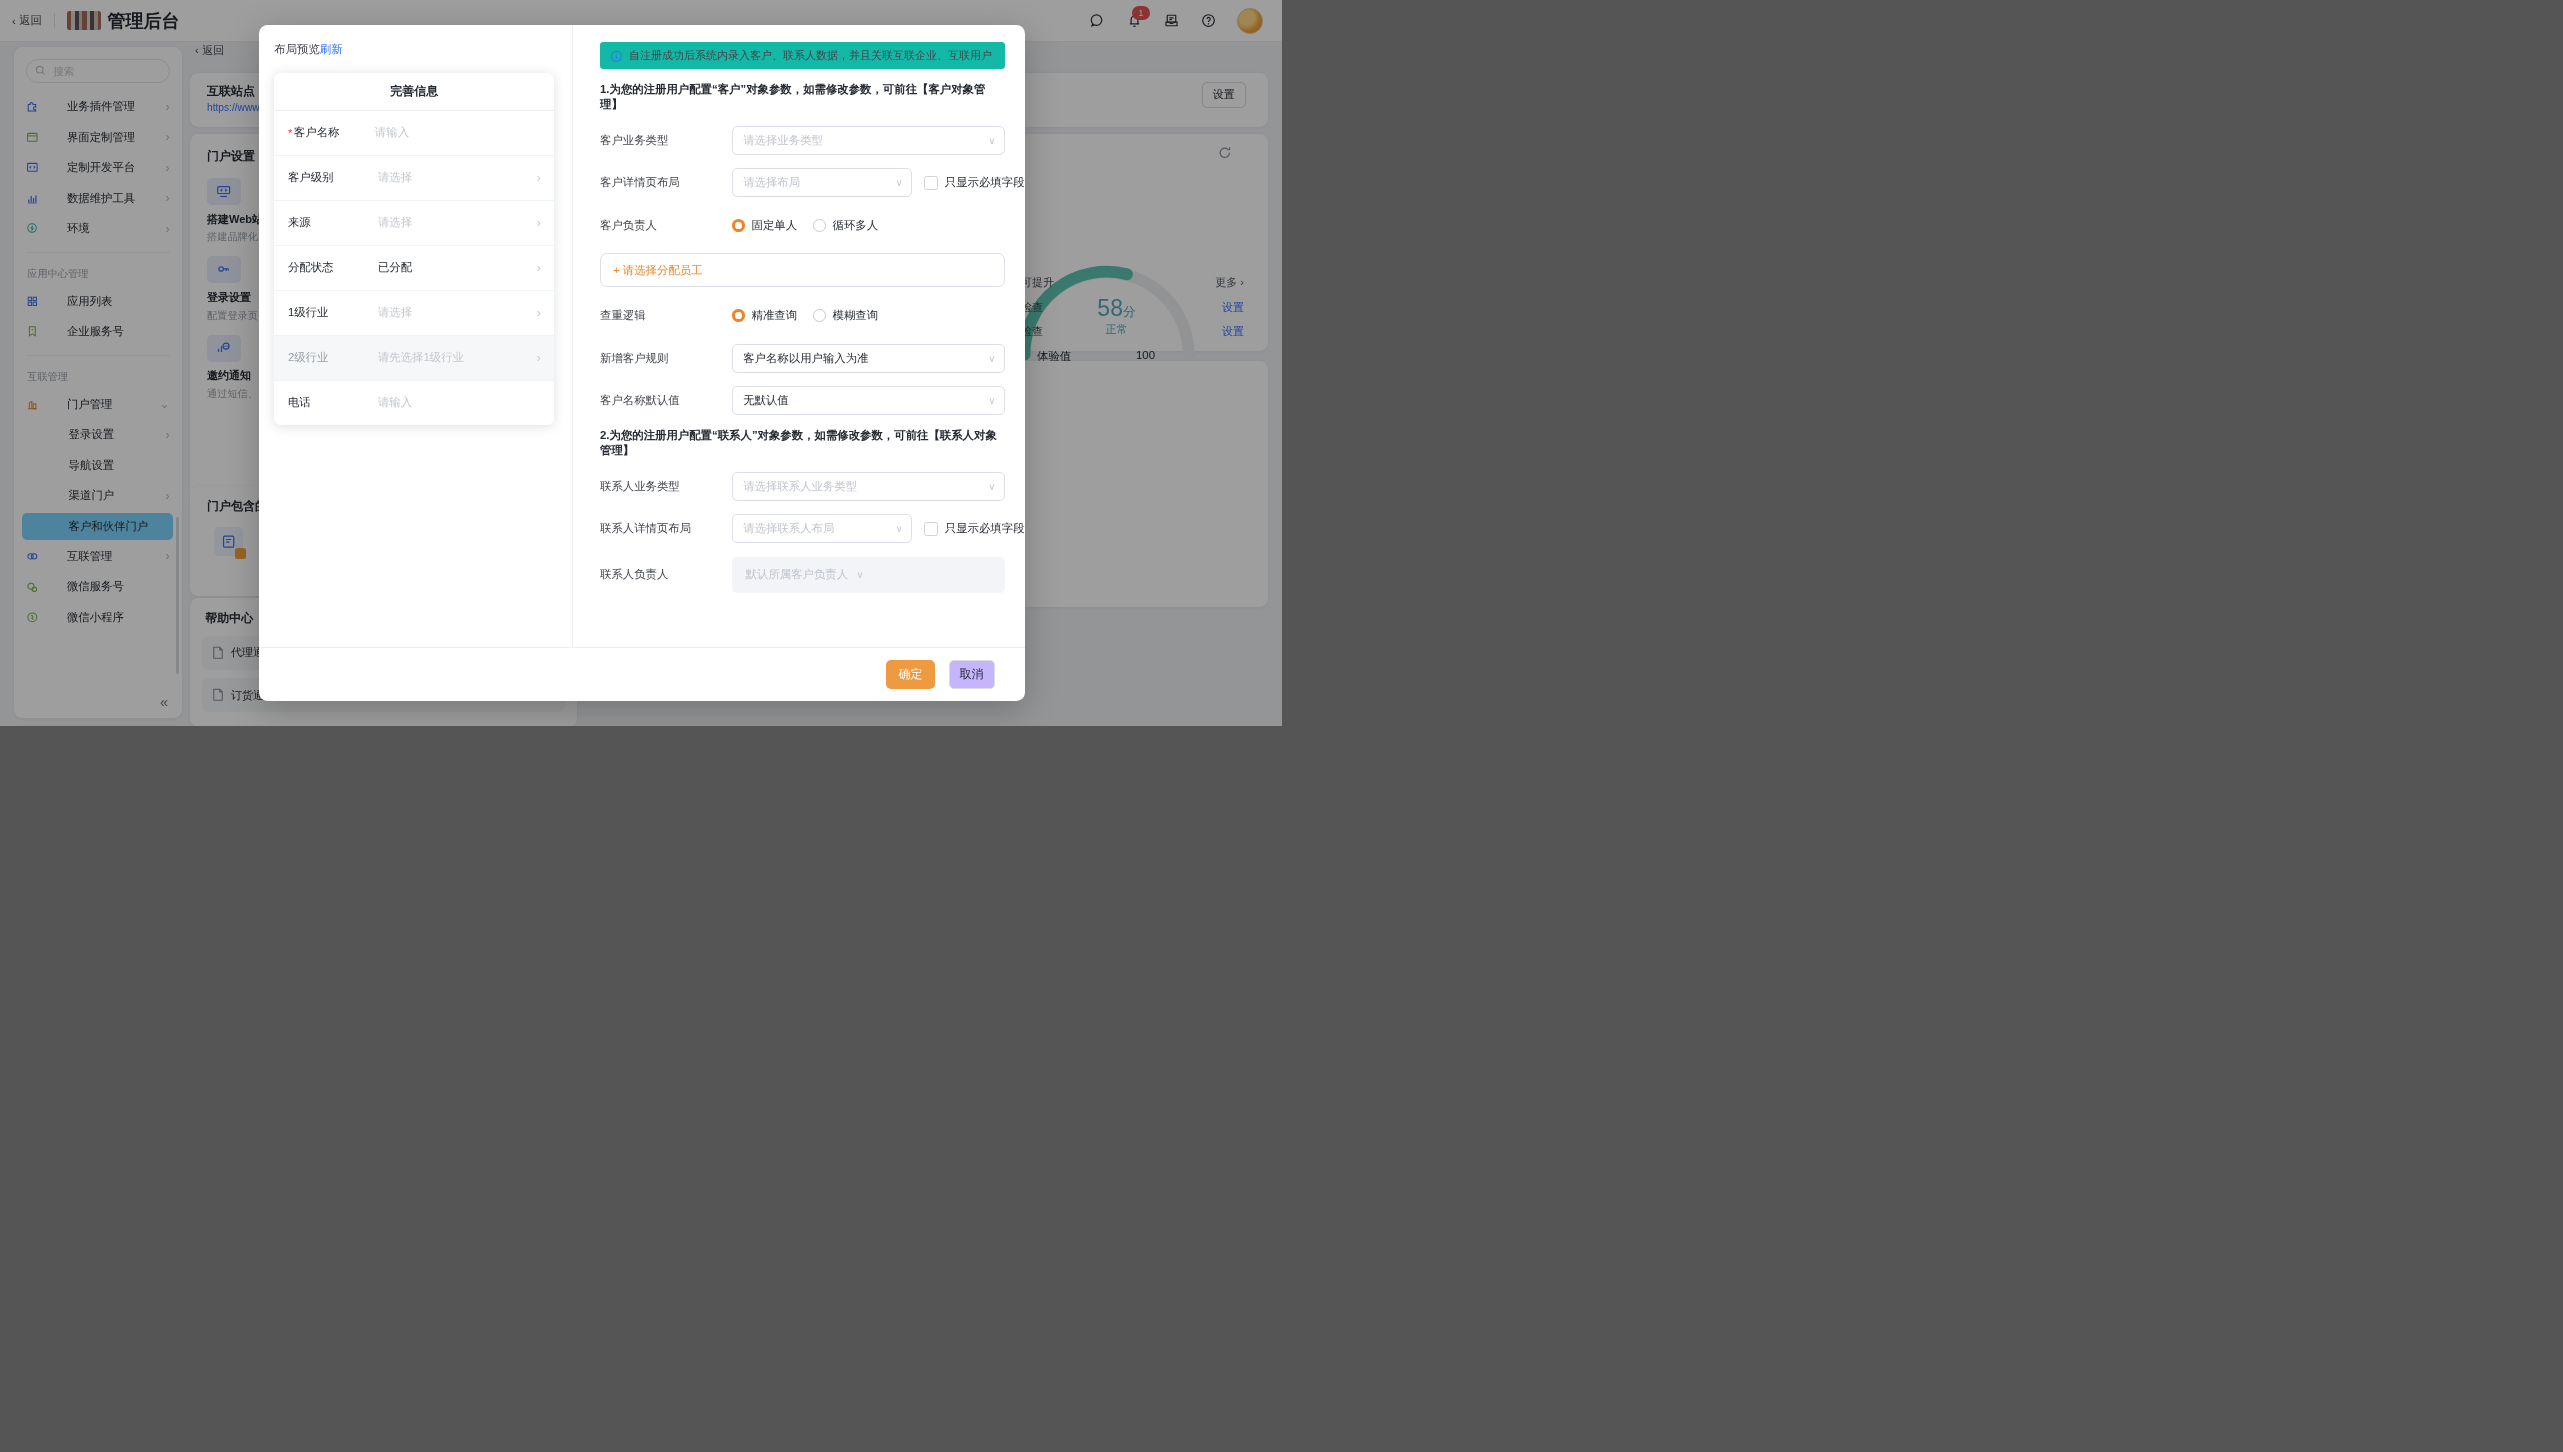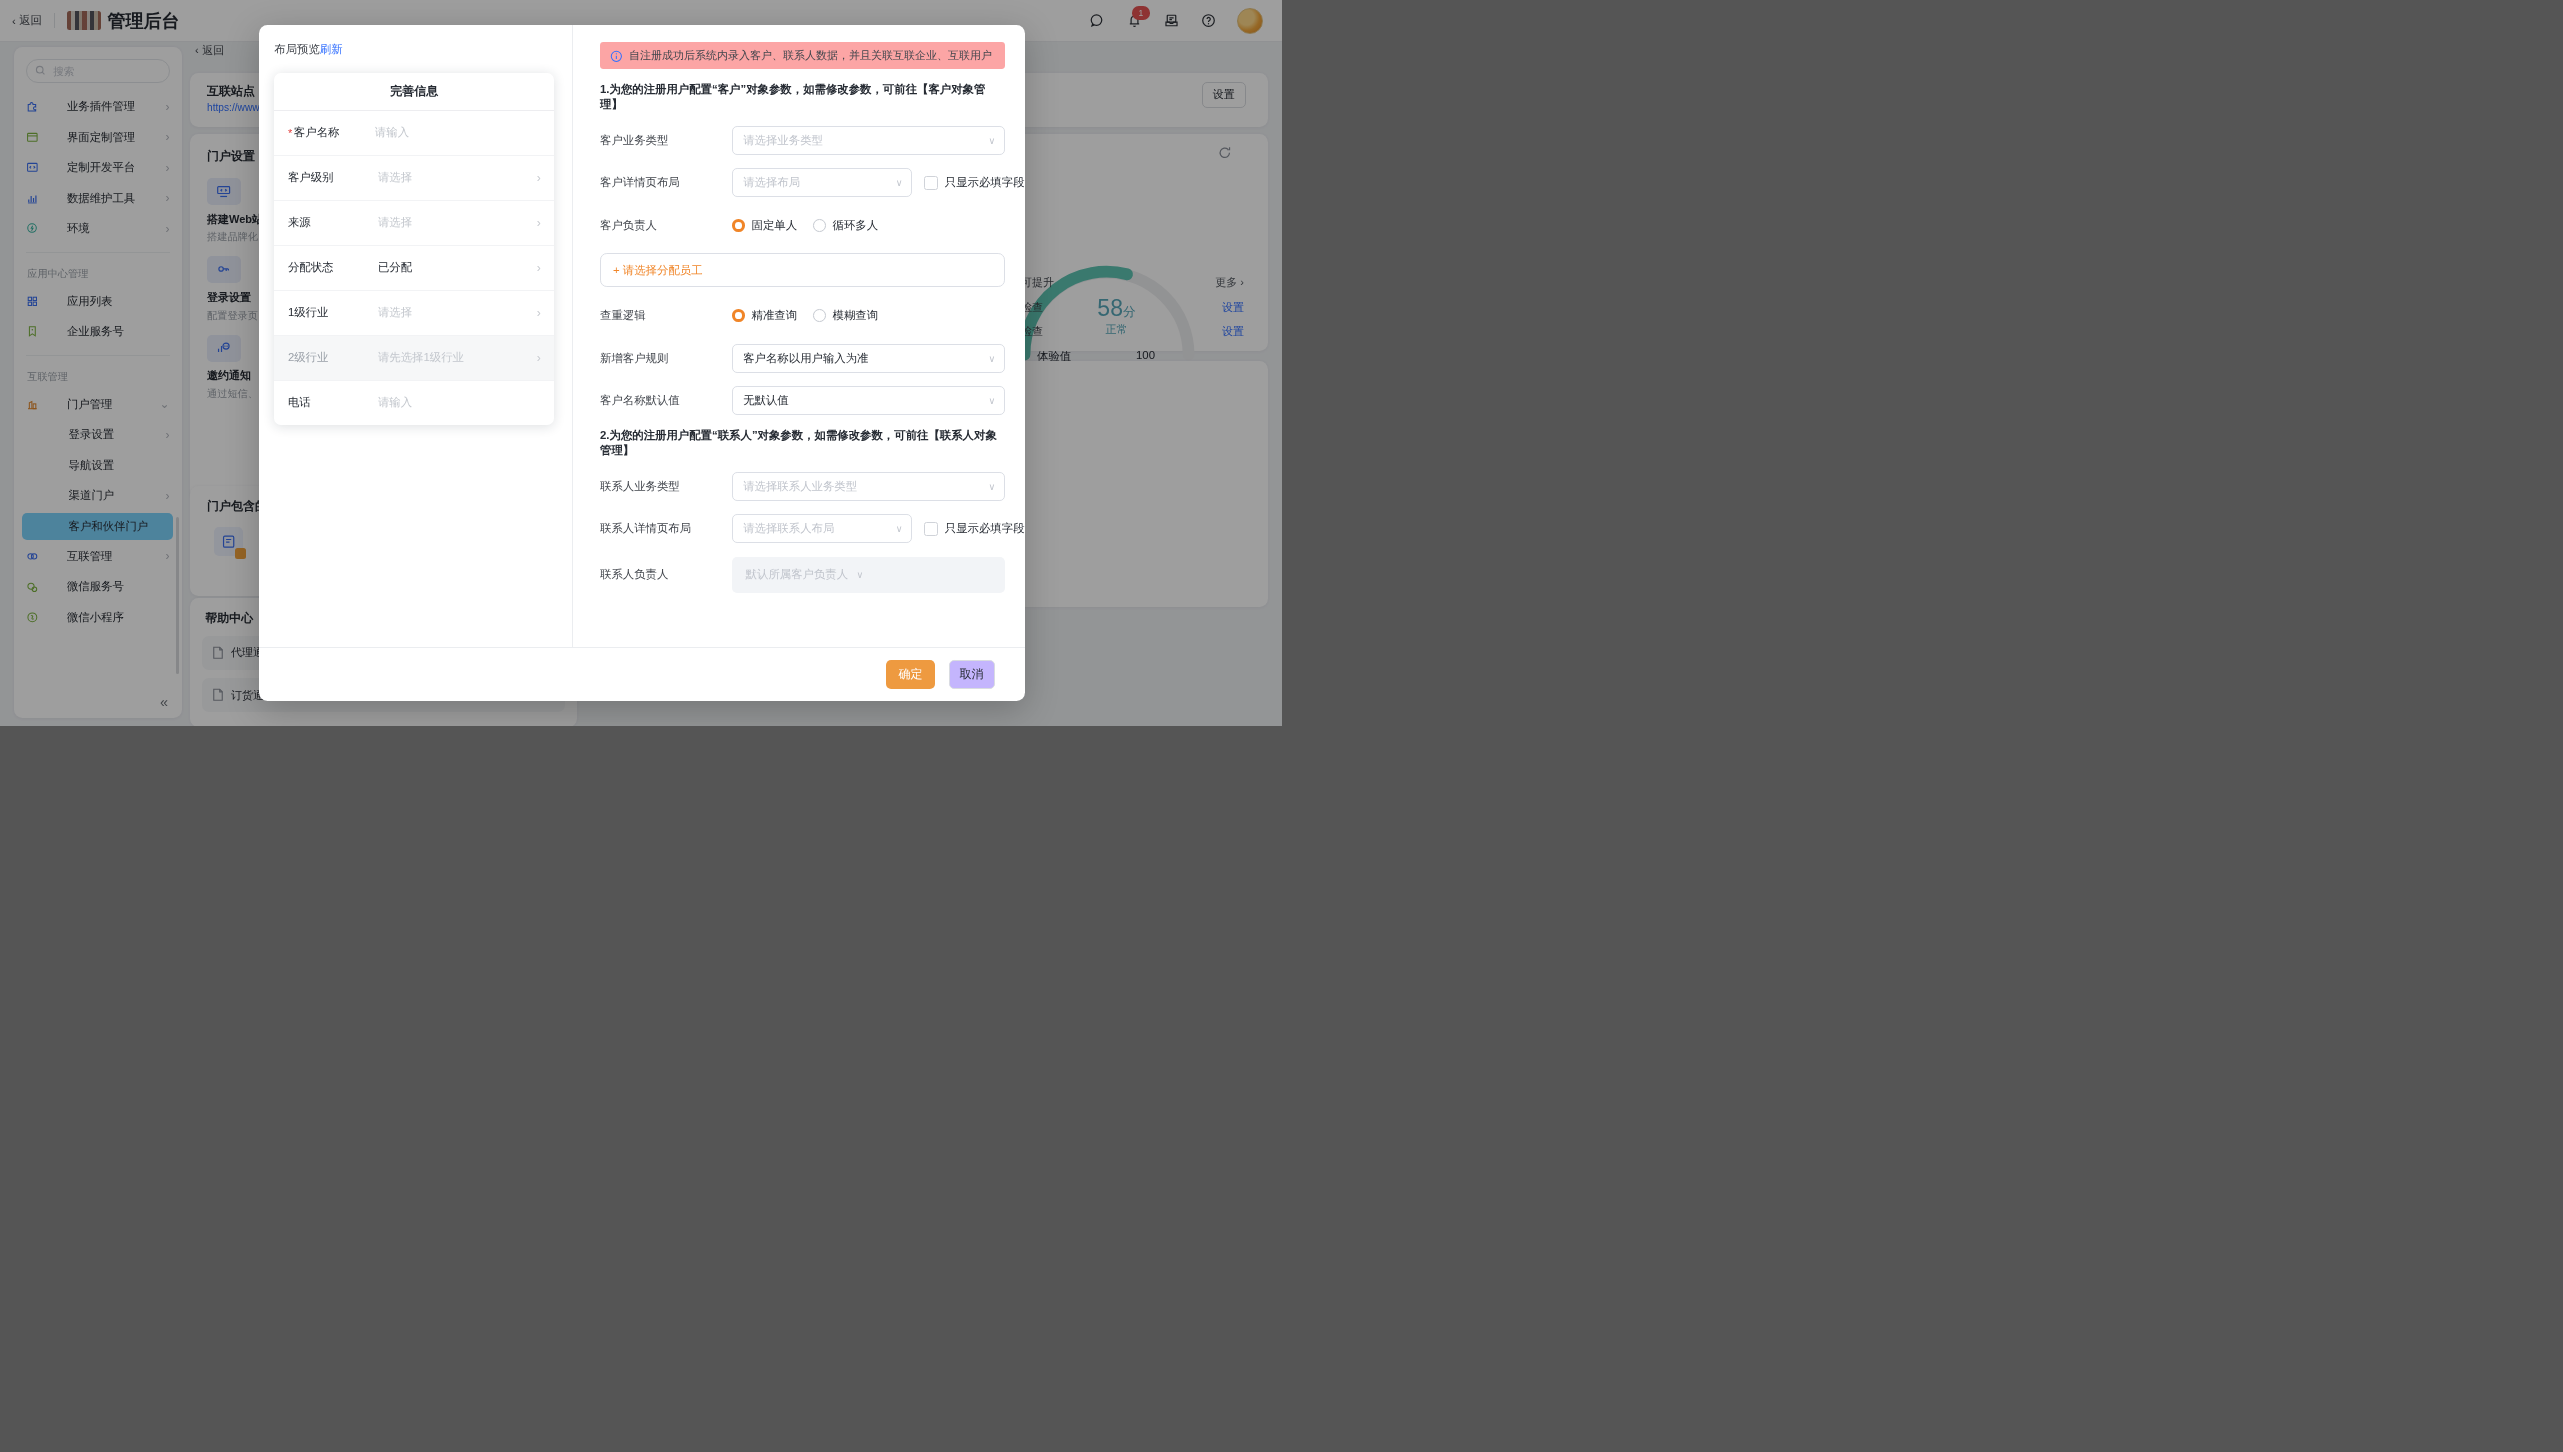--- a/index.html
+++ b/index.html
@@ -98,21 +98,21 @@
   .pv-row{height:44px;display:flex;align-items:center;padding:0 13.6px;border-bottom:0.8px solid #f2f3f5;cursor:pointer;}
   .pv-row:last-child{border-bottom:0;}
   .pv-row.dis{background:#f6f7f8;}
   .pv-star{color:#e23c39;margin-right:1.7px;font-size:11px;}
   .pv-lbl{width:90px;font-size:11.4px;color:#262b33;flex:none;}
   .pv-row.dis .pv-lbl{color:#9aa0a8;}
   .pv-val{flex:1;font-size:11.4px;color:#c3c7cd;white-space:nowrap;overflow:hidden;}
   .pv-val.dark{color:#262b33;}
   .pv-chev{color:#c9ccd1;font-size:12px;}
   .m-right{flex:1;padding:17px 20.3px 0 27px;box-sizing:border-box;overflow:hidden;}
-  .banner{display:flex;align-items:center;gap:6px;background:#fca5a5;border-radius:3.4px;padding:6px 10.2px;
+  .banner{display:flex;align-items:center;gap:6px;background:#14b8a6;border-radius:3.4px;padding:6px 10.2px;
     font-size:11px;color:#42464d;}
   .banner .i-ico{color:#3370ff;flex:none;display:flex;}
   .sec-title{margin-top:12.7px;font-size:11.4px;font-weight:700;color:#262b33;}
   .frow{margin-top:13.6px;display:flex;align-items:center;min-height:29px;}
   .flabel{width:132px;flex:none;font-size:11.4px;color:#42464d;}
   .sel{position:relative;height:29px;border:0.8px solid #dcdfe6;border-radius:5.1px;display:flex;align-items:center;
     padding:0 22px 0 10.2px;font-size:11.4px;box-sizing:border-box;cursor:pointer;background:#fff;}
   .sel.grow{flex:1;}
   .sel.w210{width:180px;flex:none;}
   .sel .ph{color:#c0c4cc;white-space:nowrap;overflow:hidden;}

